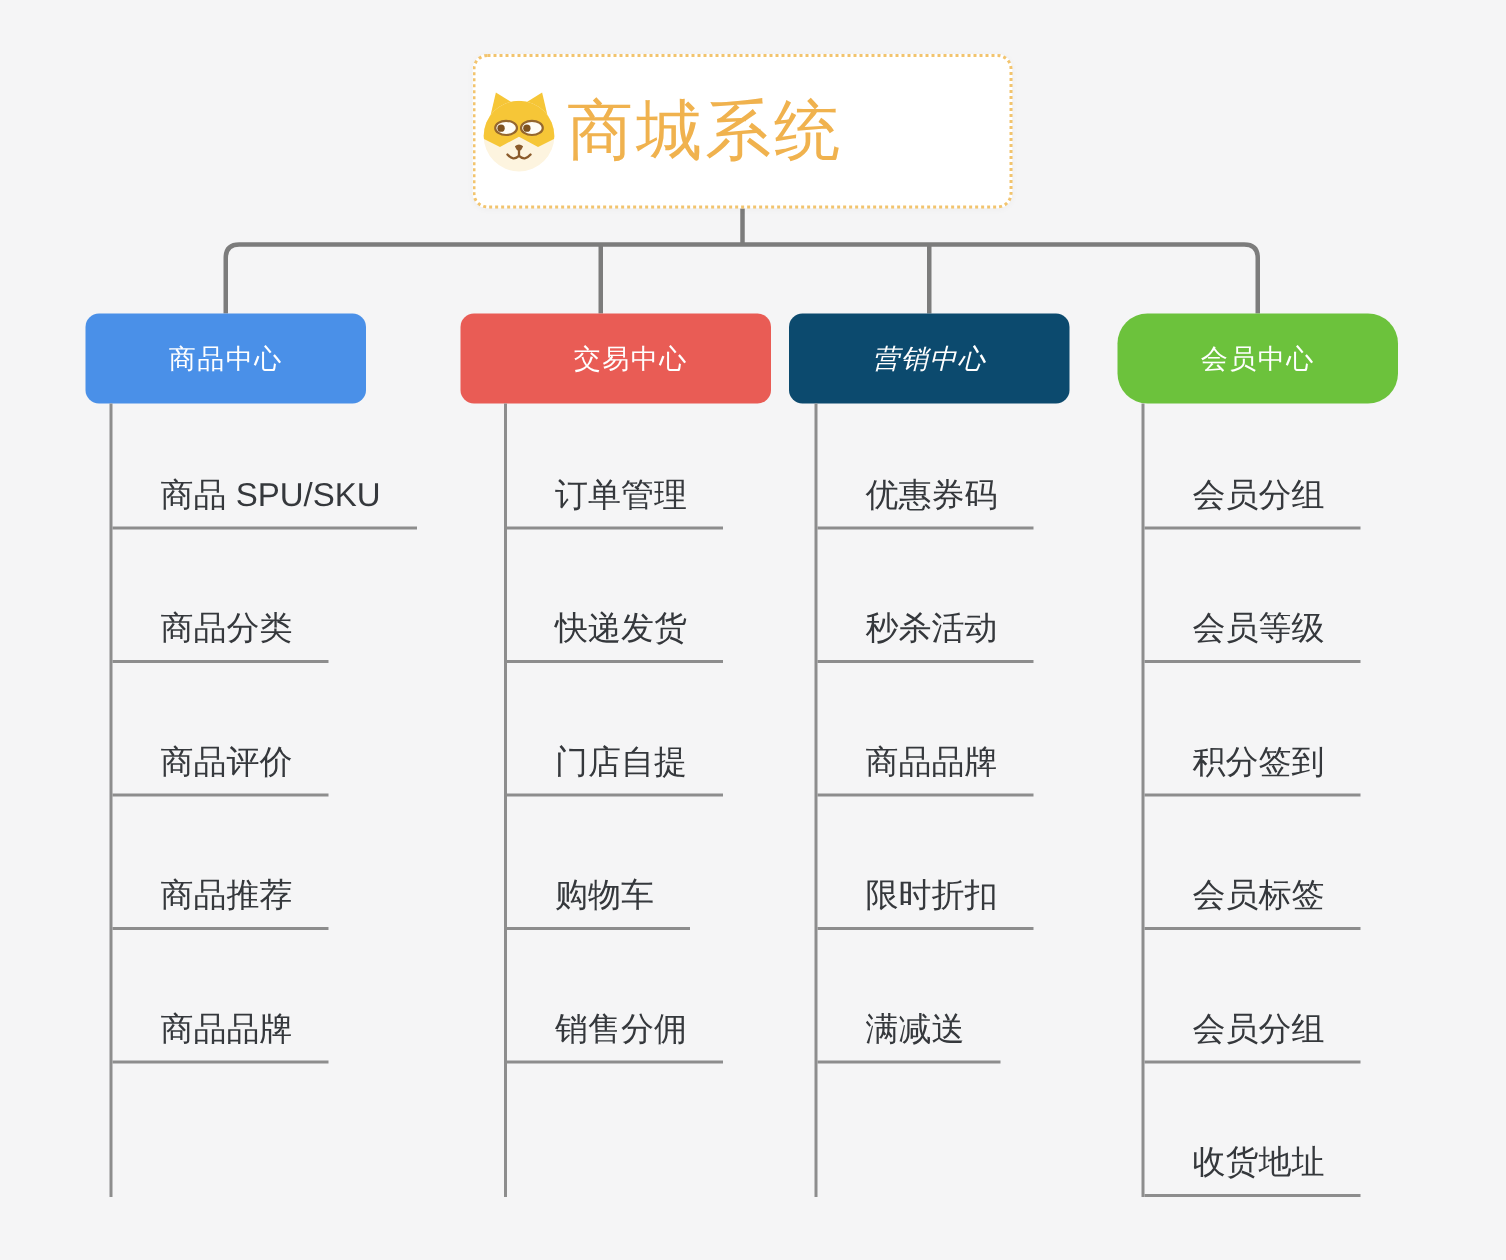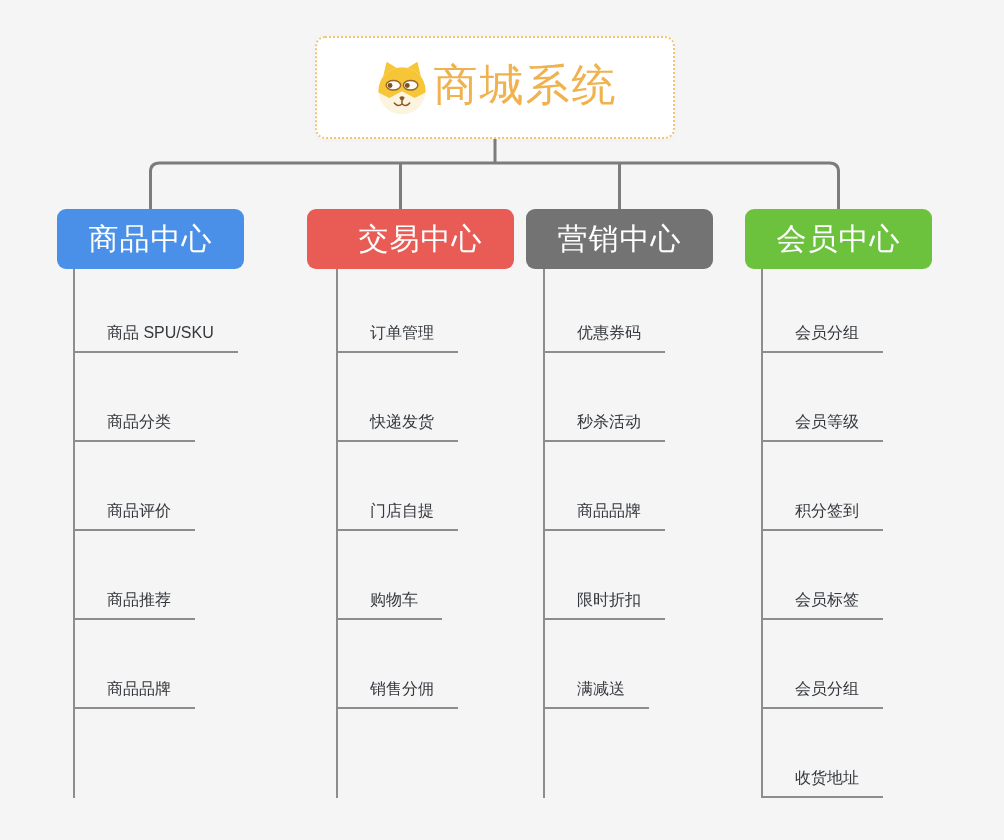--- a/index.html
+++ b/index.html
@@ -8,52 +8,51 @@
     width:1004px;height:840px;
     background:#f5f5f6;
     font-family:"Liberation Sans","DejaVu Sans",sans-serif;
     overflow:hidden;
   }
   
   .root-node{
     position:absolute;left:315px;top:36px;width:360px;height:103px;
     background:#ffffff;border:2px dotted #f2c46e;border-radius:10px;
     box-sizing:border-box;
-    display:flex;align-items:center;justify-content:center;gap:3px;
+    display:flex;align-items:center;gap:3px;
     box-shadow:0 1px 4px rgba(0,0,0,0.03);
     cursor:pointer;
-    font-family:Liberation Mono, monospace;
   }
   .root-title{
     font-size:44px;line-height:1;color:#f0b24e;letter-spacing:2px;white-space:nowrap;
   }
   .dog-icon{display:block;}
   
   .connectors{position:absolute;left:0;top:0;width:1004px;height:840px;pointer-events:none;}
   
   .branch-box{
     position:absolute;top:209px;width:187px;height:60px;
     border-radius:9px;display:flex;align-items:center;justify-content:center;
-    color:#ffffff;font-size:30px;letter-spacing:1px;white-space:nowrap;
+    color:#ffffff;font-size:18px;letter-spacing:1px;white-space:nowrap;
     cursor:pointer;
   }
   .bx0{left:57px;}  .bx1{left:307px;}  .bx2{left:526px;}  .bx3{left:745px;}
   
   .child-col{
     position:absolute;top:269px;height:529px;
     border-left:2px solid #8d8d8d;
     display:flex;flex-direction:column;align-items:flex-start;
   }
   .cc0{left:73px;} .cc1{left:336px;} .cc2{left:543px;} .cc3{left:761px;}
   .topic-item{
     box-sizing:border-box;height:89px;
     display:flex;align-items:flex-end;
     padding:0 24px 9px 32px;
     border-bottom:2px solid #8d8d8d;
-    font-size:16px;line-height:1.15;color:#35383c;white-space:nowrap;
+    font-size:22px;line-height:1.15;color:#35383c;white-space:nowrap;
     cursor:pointer;
   }
   .topic-item:first-child{height:84px;}
 </style>
 </head>
 <body>
 
 <div class="canvas">
 
   <svg class="connectors" width="1004" height="840" viewBox="0 0 1004 840" fill="none">
@@ -83,24 +82,24 @@
     </svg>
     <span class="root-title">商城系统</span>
   </div>
 
   <div class="branch-box bx0" style="background: rgb(74, 144, 232);">
     <span>商品中心</span>
   </div>
   <div class="branch-box bx1" style="background: rgb(233, 92, 85); padding-left: 20px;">
     <span>交易中心</span>
   </div>
-  <div class="branch-box bx2" style="background: #737373;">
+  <div class="branch-box bx2" style="background: #0c4a6e; font-style: italic;">
     <span>营销中心</span>
   </div>
-  <div class="branch-box bx3" style="background: rgb(108, 194, 60);">
+  <div class="branch-box bx3" style="background: rgb(108, 194, 60); border-radius: 20px;">
     <span>会员中心</span>
   </div>
 
   <div class="child-col cc0">
     <div class="topic-item">商品 SPU/SKU</div>
     <div class="topic-item">商品分类</div>
     <div class="topic-item">商品评价</div>
     <div class="topic-item">商品推荐</div>
     <div class="topic-item">商品品牌</div>
   </div>

